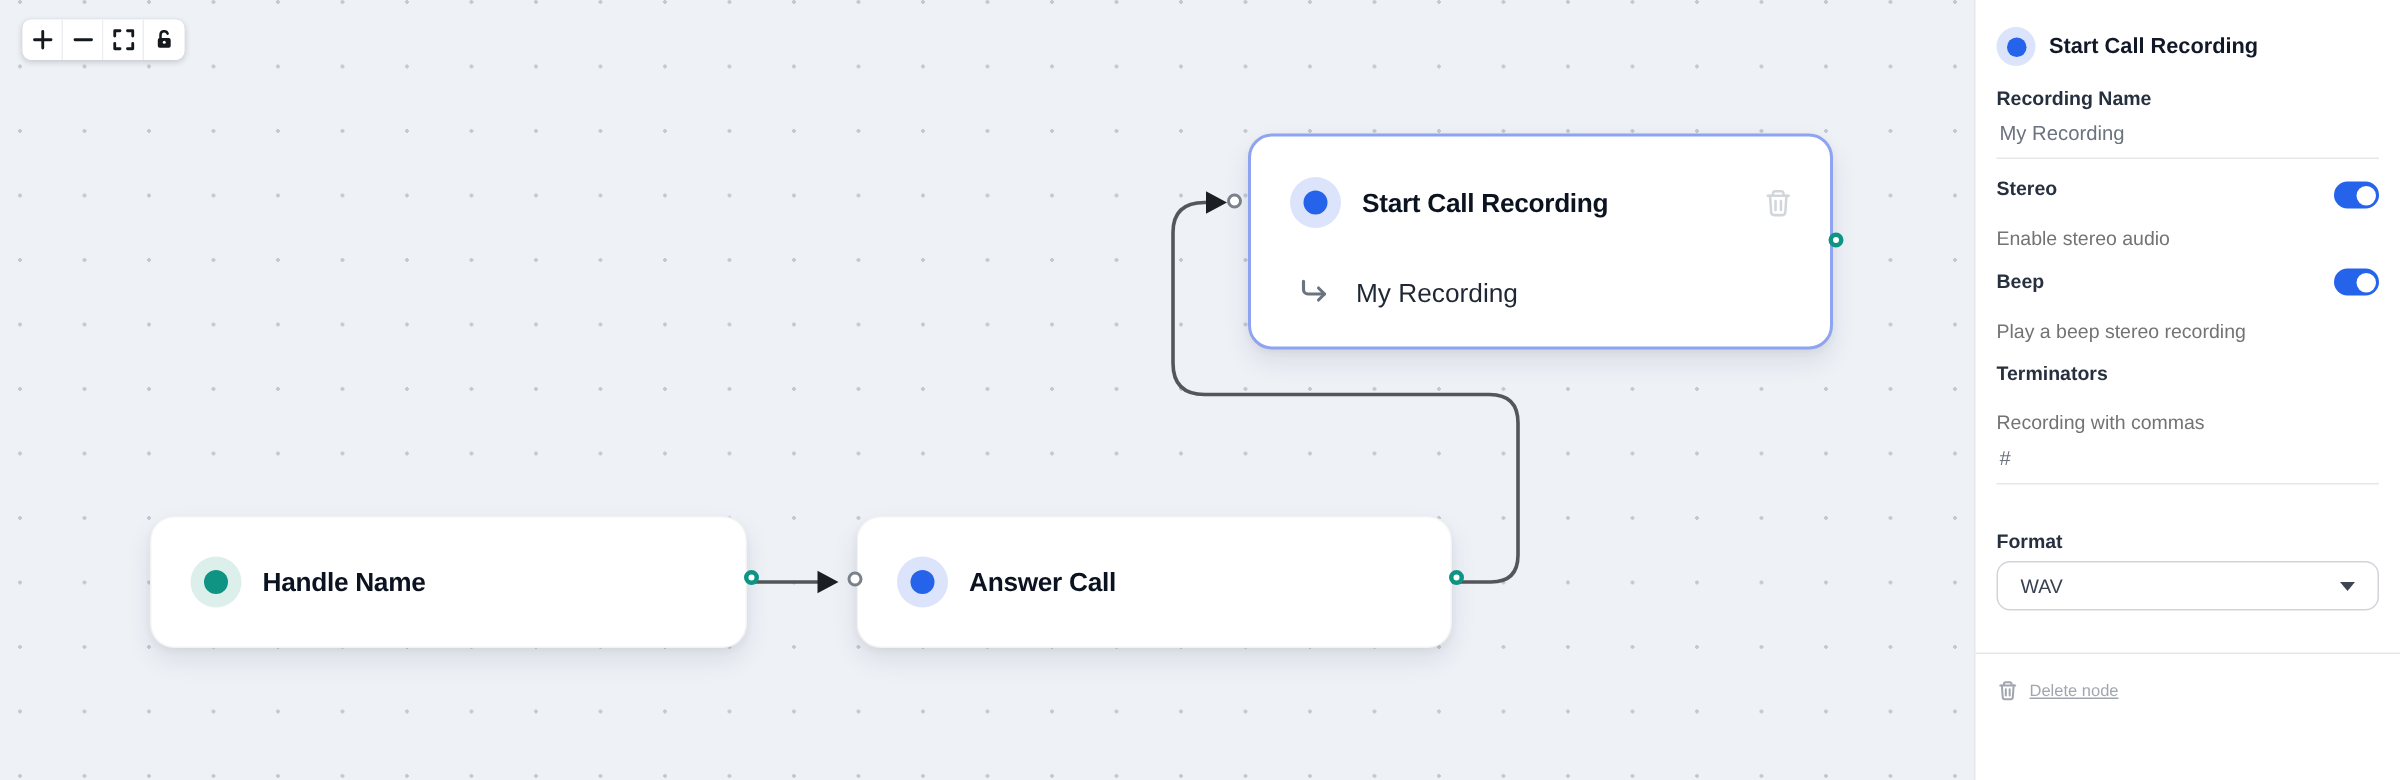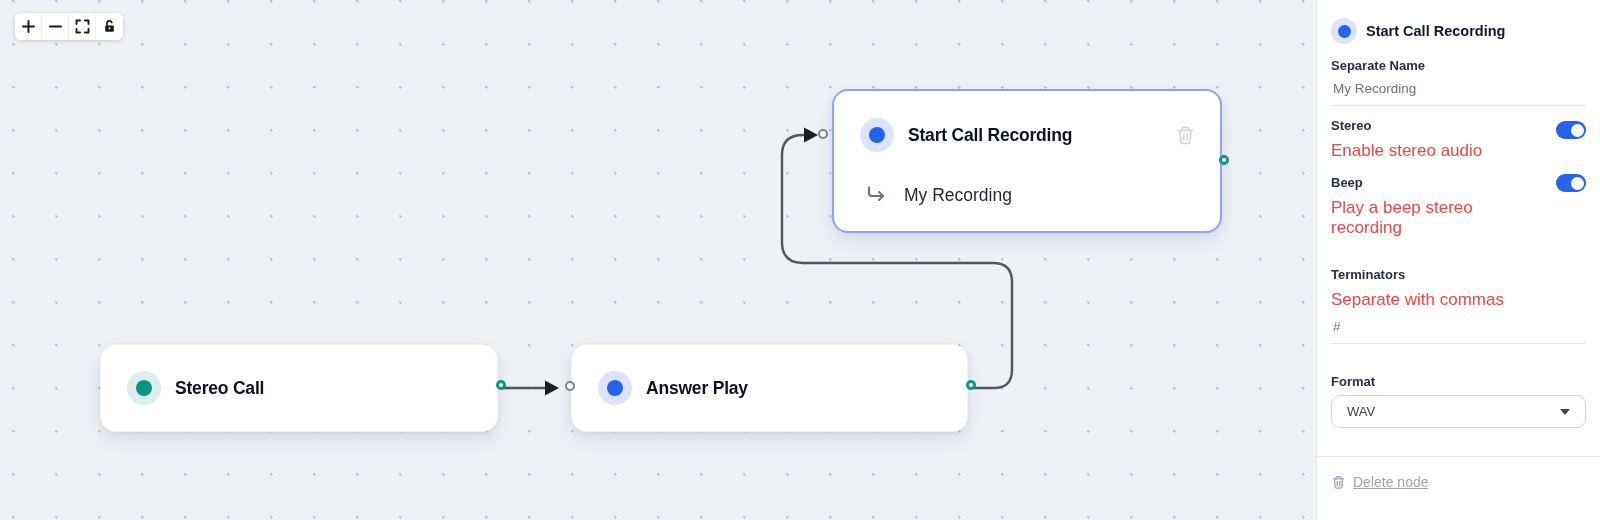--- a/index.html
+++ b/index.html
@@ -49,35 +49,35 @@
 
   
   .panel{position:absolute;left:1316px;top:0;width:284px;height:520px;background:#fff;
     border-left:1px solid #e5e7eb;padding:18px 14px 0;}
   .p-header{display:flex;align-items:center;margin-bottom:14px;}
   .p-dot-badge{width:26px;height:26px;border-radius:50%;background:#dbe4fa;display:flex;
     align-items:center;justify-content:center;flex:0 0 auto;}
   .p-dot-badge .dot{width:13px;height:13px;border-radius:50%;background:#2563eb;}
   .p-title{font-size:14.5px;font-weight:700;color:#111827;margin-left:9px;}
   .p-label{font-size:13px;font-weight:600;color:#27303f;margin-top:8px;}
-  .p-hint{font-size:17px;color:#ef4444;margin-top:8px;}
+  .p-hint{font-size:13px;color:#737373;margin-top:18px;}
   .p-input{display:block;width:100%;border:none;border-bottom:1px solid #e5e7eb;outline:none;
     font-family:inherit;font-size:13.5px;color:#6b7280;padding:8px 2px 9px;background:transparent;}
   .toggle-row{display:flex;align-items:flex-start;justify-content:space-between;margin-top:12px;gap:28px;}
   .toggle{width:30px;height:18px;border-radius:10px;background:#2563eb;position:relative;
     flex:0 0 auto;margin-top:3px;cursor:pointer;}
   .toggle .knob{position:absolute;right:2.5px;top:2.5px;width:13px;height:13px;border-radius:50%;background:#fff;}
   .select{margin-top:6px;height:33px;border:1px solid #d1d5db;border-radius:9px;display:flex;
     align-items:center;padding:0 15px;cursor:pointer;background:#fff;gap:24px;}
   .select-value{font-size:13px;color:#374151;}
   .caret{margin-left:auto;width:0;height:0;border-left:5.5px solid transparent;
     border-right:5.5px solid transparent;border-top:6.5px solid #3f4651;}
   .p-footer{margin:28px -14px 0;border-top:1px solid #e5e7eb;padding:17px 14px;}
   .delete-row{display:flex;align-items:center;color:#a0a6b0;cursor:pointer;}
-  .delete-label{font-size:14px;text-decoration:underline;margin-left:7px;color:#a0a6b0;}
+  .delete-label{font-size:11px;text-decoration:underline;margin-left:7px;color:#a0a6b0;}
 </style>
 </head>
 <body>
 
 <div id="app">
 
   <div class="canvas">
 
     <svg class="edges" width="1316" height="520">
       <g stroke="#52575c" stroke-width="2.4" fill="none" stroke-linecap="round" stroke-linejoin="round">
@@ -112,29 +112,29 @@
           <path d="M5 6.2V4.3a2.45 2.45 0 0 1 4.75-.85" fill="none" stroke="#15181d" stroke-width="1.7" stroke-linecap="round"></path>
           <circle cx="7.5" cy="9.2" r="1" fill="#fff"></circle>
         </svg>
       </button>
     </div>
 
     <div class="node call-node" style="left:100px;top:344px;width:398px;">
       <span class="dot-badge badge-teal">
           <span class="dot"></span>
         </span>
-      <span class="node-title">Stereo Call</span>
+      <span class="node-title">Handle Name</span>
       <span class="handle h-out"></span>
     </div>
 
     <div class="node call-node" style="left:571px;top:344px;width:397px;">
       <span class="dot-badge badge-blue">
           <span class="dot"></span>
         </span>
-      <span class="node-title">Answer Play</span>
+      <span class="node-title">Answer Call</span>
       <span class="handle h-in"></span>
       <span class="handle h-out"></span>
     </div>
 
     <div class="node start-node selected" style="left:832px;top:89px;">
       <div class="sn-row1">
         <span class="dot-badge badge-blue">
             <span class="dot"></span>
           </span>
         <span class="node-title">Start Call Recording</span>
@@ -161,21 +161,21 @@
 
   <aside class="panel">
 
     <div class="p-header">
       <span class="p-dot-badge">
           <span class="dot"></span>
         </span>
       <span class="p-title">Start Call Recording</span>
     </div>
 
-    <div class="p-label">Separate Name</div>
+    <div class="p-label">Recording Name</div>
     <input class="p-input" type="text" value="My Recording" style="">
 
     <div class="toggle-row">
       <div>
         <div class="p-label" style="margin-top:0">Stereo</div>
         <div class="p-hint">Enable stereo audio</div>
       </div>
       <span class="toggle">
           <span class="knob"></span>
         </span>
@@ -184,22 +184,22 @@
     <div class="toggle-row" style="margin-top:10px">
       <div>
         <div class="p-label" style="margin-top:4px">Beep</div>
         <div class="p-hint">Play a beep stereo recording</div>
       </div>
       <span class="toggle">
           <span class="knob"></span>
         </span>
     </div>
 
-    <div class="p-label" style="margin-top:29px">Terminators</div>
-    <div class="p-hint">Separate with commas</div>
+    <div class="p-label" style="margin-top:13px">Terminators</div>
+    <div class="p-hint">Recording with commas</div>
     <input class="p-input" style="padding-top: 9px;" type="text" value="#">
 
     <div class="p-label" style="margin-top:30px">Format</div>
     <div class="select">
       <span class="select-value">WAV</span>
       <span class="caret"></span>
     </div>
 
     <div class="p-footer">
       <div class="delete-row">

